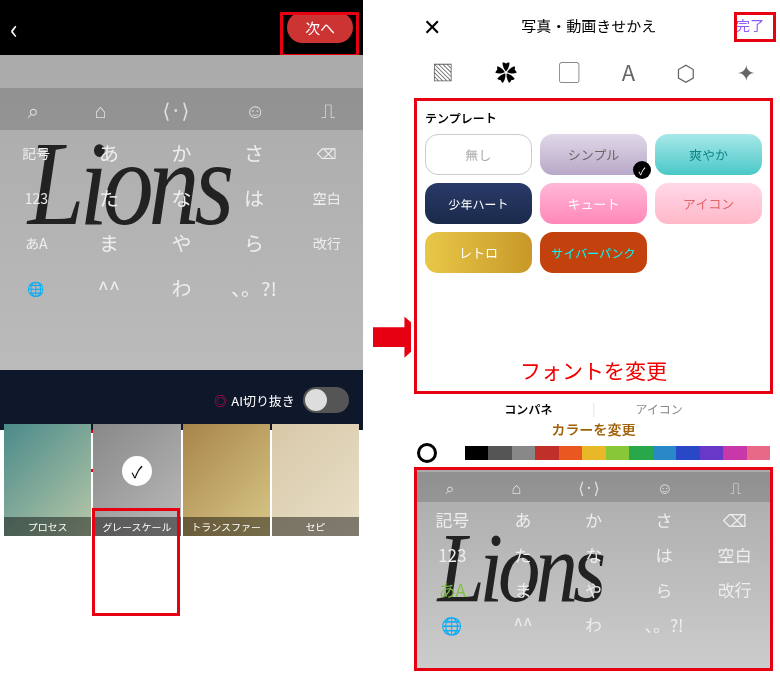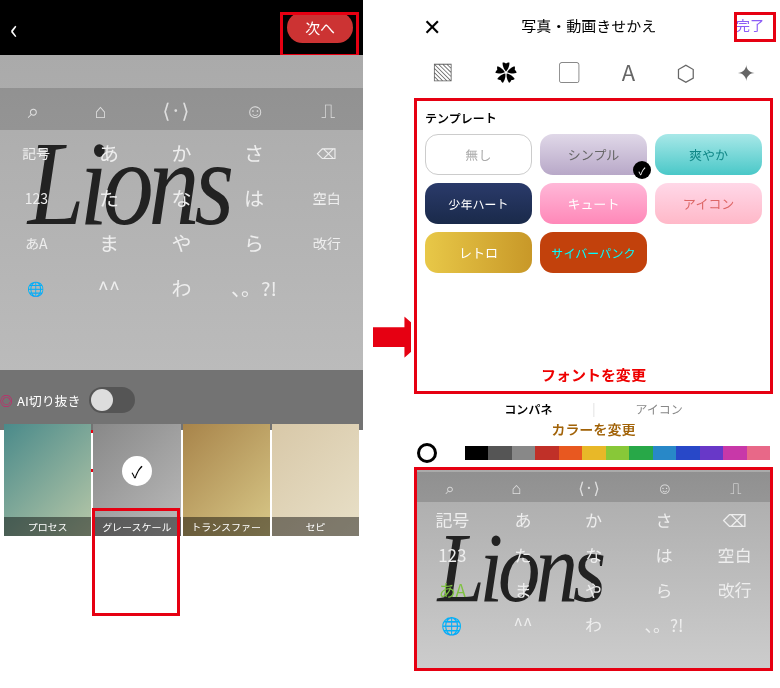--- a/index.html
+++ b/index.html
@@ -15,21 +15,21 @@
   .next-hl{position:absolute;right:4px;top:12px;width:79px;height:45px;border:3px solid #e60012}
   .l-preview{height:317px;background:linear-gradient(#aaa,#bbb);position:relative;overflow:hidden}
   .lions{font-family:serif;font-size:120px;font-style:italic;color:#222;position:absolute;left:10px;top:60px;transform:scaleX(.85);letter-spacing:-6px}
   .kbd-overlay{position:absolute;inset:0;color:#fff;font-size:18px}
   .kbd-iconrow{display:flex;justify-content:space-around;align-items:center;height:42px;background:rgba(0,0,0,.15);font-size:20px;margin-top:33px}
   .kbd-iconrow span{opacity:.7}
   .kbd-grid{display:grid;grid-template-columns:repeat(5,1fr);font-size:20px}
   .kbd-grid div{height:45px;display:flex;align-items:center;justify-content:center;color:#eee}
   .kbd-grid .side{font-size:14px}
   .kbd-grid .green{color:#7fc241}
-  .ai-row{position:absolute;left:0;right:0;top:370px;height:60px;background:#737373;display:flex;align-items:center;justify-content:flex-start;padding-right:14px;color:#fff;font-size:13px;gap:8px}
+  .ai-row{position:absolute;left:0;right:0;top:370px;height:60px;background:#0f172a;display:flex;align-items:center;justify-content:flex-end;padding-right:14px;color:#fff;font-size:13px;gap:8px}
   .ai-label::before{content:"◎";color:#e06;margin-right:4px}
   .toggle{width:46px;height:26px;border-radius:13px;background:#555;position:relative}
   .toggle::after{content:"";position:absolute;left:2px;top:2px;width:22px;height:22px;border-radius:50%;background:#ddd}
   .tabs{display:flex;height:48px;align-items:center;justify-content:space-around;font-size:13px;color:#888}
   .tabs .sel{color:#000;font-weight:600}
   .filter-hl{position:absolute;left:73px;top:430px;width:78px;height:42px;border:3px solid #e60012}
   .filters{display:flex;height:120px;padding:4px;gap:2px}
   .filt{flex:1;position:relative;background:#ccc;display:flex;align-items:flex-end}
   .filt .lbl{width:100%;background:rgba(0,0,0,.45);color:#fff;font-size:10px;text-align:center;padding:2px 4px}
   .filt.cat1{background:linear-gradient(135deg,#4a8a8a,#b8c8a8);} 
@@ -52,21 +52,21 @@
   .tpl.none{border:1px solid #ccc;color:#aaa}
   .tpl.blue{background:#2b6fd6}
   .tpl.gray{background:linear-gradient(#e0d8e8,#b8a8c8);color:#666}
   .tpl.teal{background:linear-gradient(#a8e8e8,#4ac8c8);color:#188}
   .tpl.navy{background:linear-gradient(#2a3a6a,#1a2a4a);font-size:12px}
   .tpl.pink{background:linear-gradient(#ffb8d8,#ff88b8)}
   .tpl.pink2{background:linear-gradient(#ffd8e8,#ffb8c8);color:#d66}
   .tpl.sun{background:linear-gradient(90deg,#e8c848,#c89828)}
   .tpl.cyber{background:#c2410c;color:#0ff;font-size:12px}
   .badge{position:absolute;right:-4px;bottom:-4px;width:18px;height:18px;border-radius:50%;background:#000;color:#fff;font-size:10px;display:flex;align-items:center;justify-content:center}
-  .font-note{position:absolute;bottom:6px;left:0;right:0;text-align:center;color:#e00;font-size:15px;font-weight:700}
+  .font-note{position:absolute;bottom:6px;left:0;right:0;text-align:center;color:#e00;font-size:21px;font-weight:400}
   .r-tabs{display:flex;justify-content:center;gap:40px;font-size:12px;color:#888;margin-top:6px}
   .r-tabs .sel{color:#000;font-weight:600}
   .color-note{text-align:center;color:#a16207;font-size:14px;font-weight:600;margin-top:2px}
   .palette{display:flex;height:20px;margin:4px 6px;align-items:center}
   .palette .sw{flex:1;height:14px}
   .palette .sel{width:20px;height:20px;border-radius:50%;border:3px solid #000;background:#fff;margin-right:4px}
   .r-preview{position:relative;margin:4px 3px 0;border:3px solid #e60012;height:204px;background:linear-gradient(#aaa,#ccc);overflow:hidden}
   .r-preview .lions{font-size:100px;top:40px;left:6px}
   .r-preview .kbd-iconrow{margin-top:2px;height:30px;font-size:16px}
   .r-preview .kbd-grid div{height:35px;font-size:17px}

